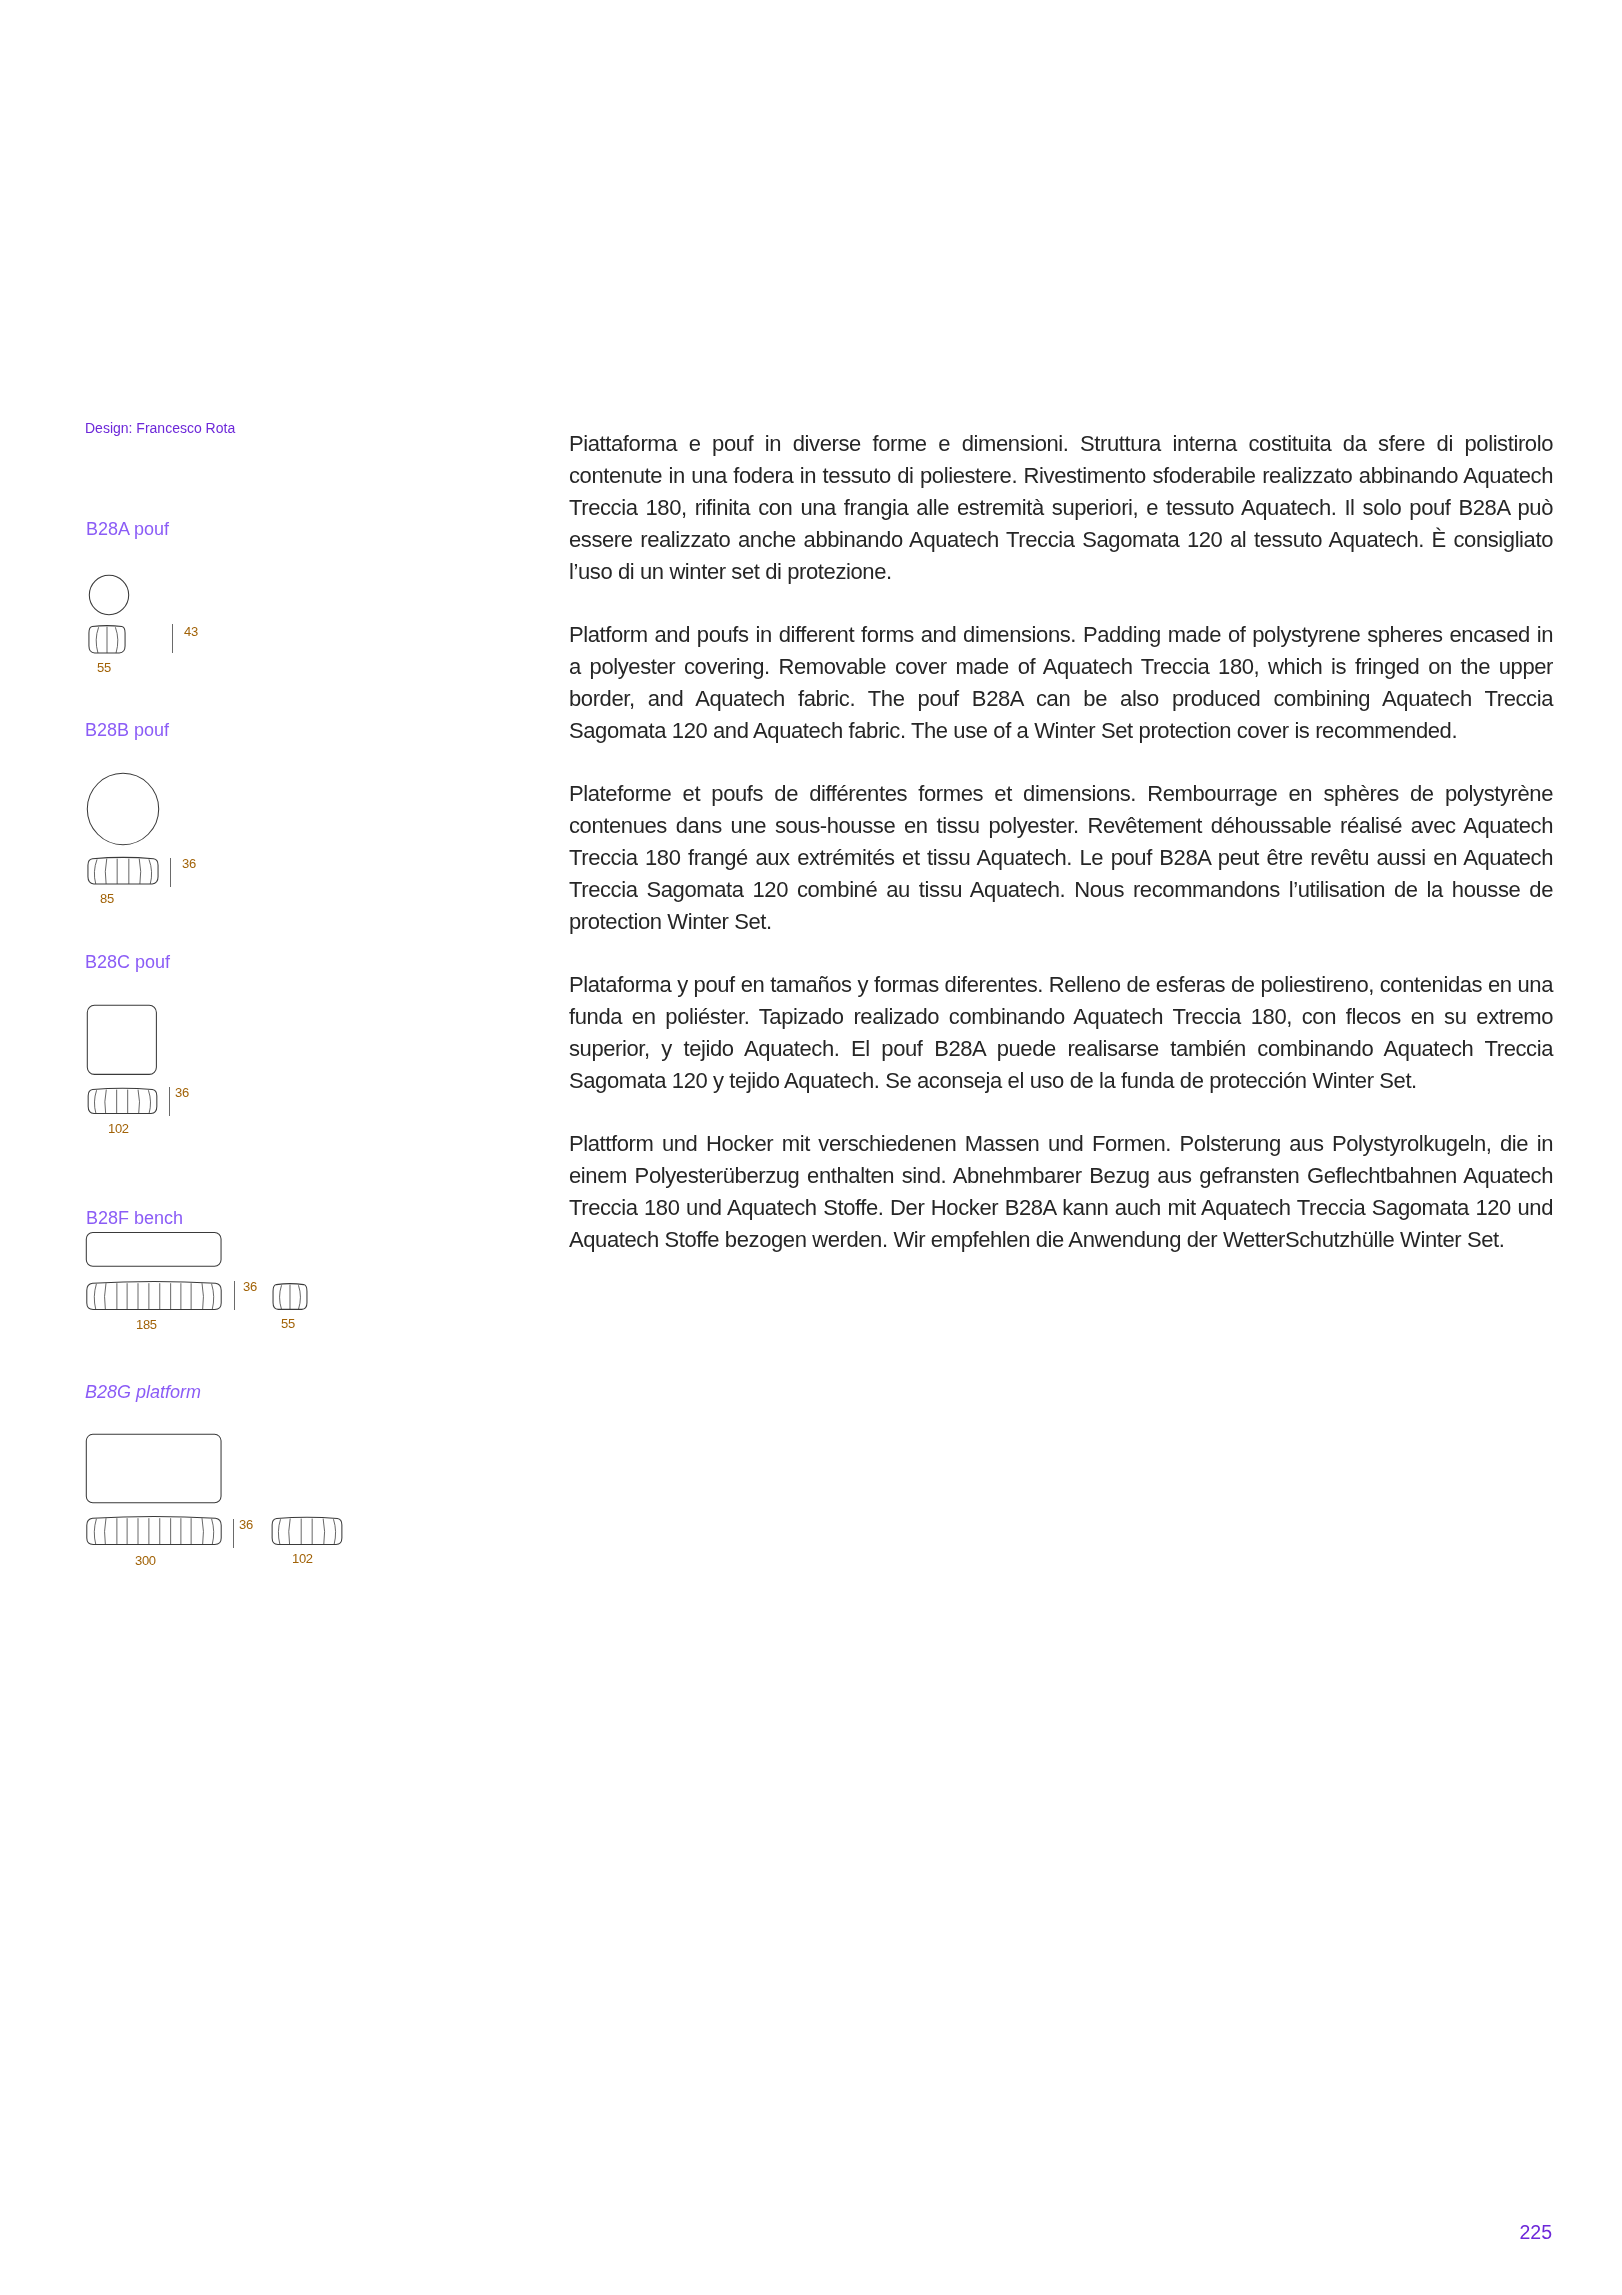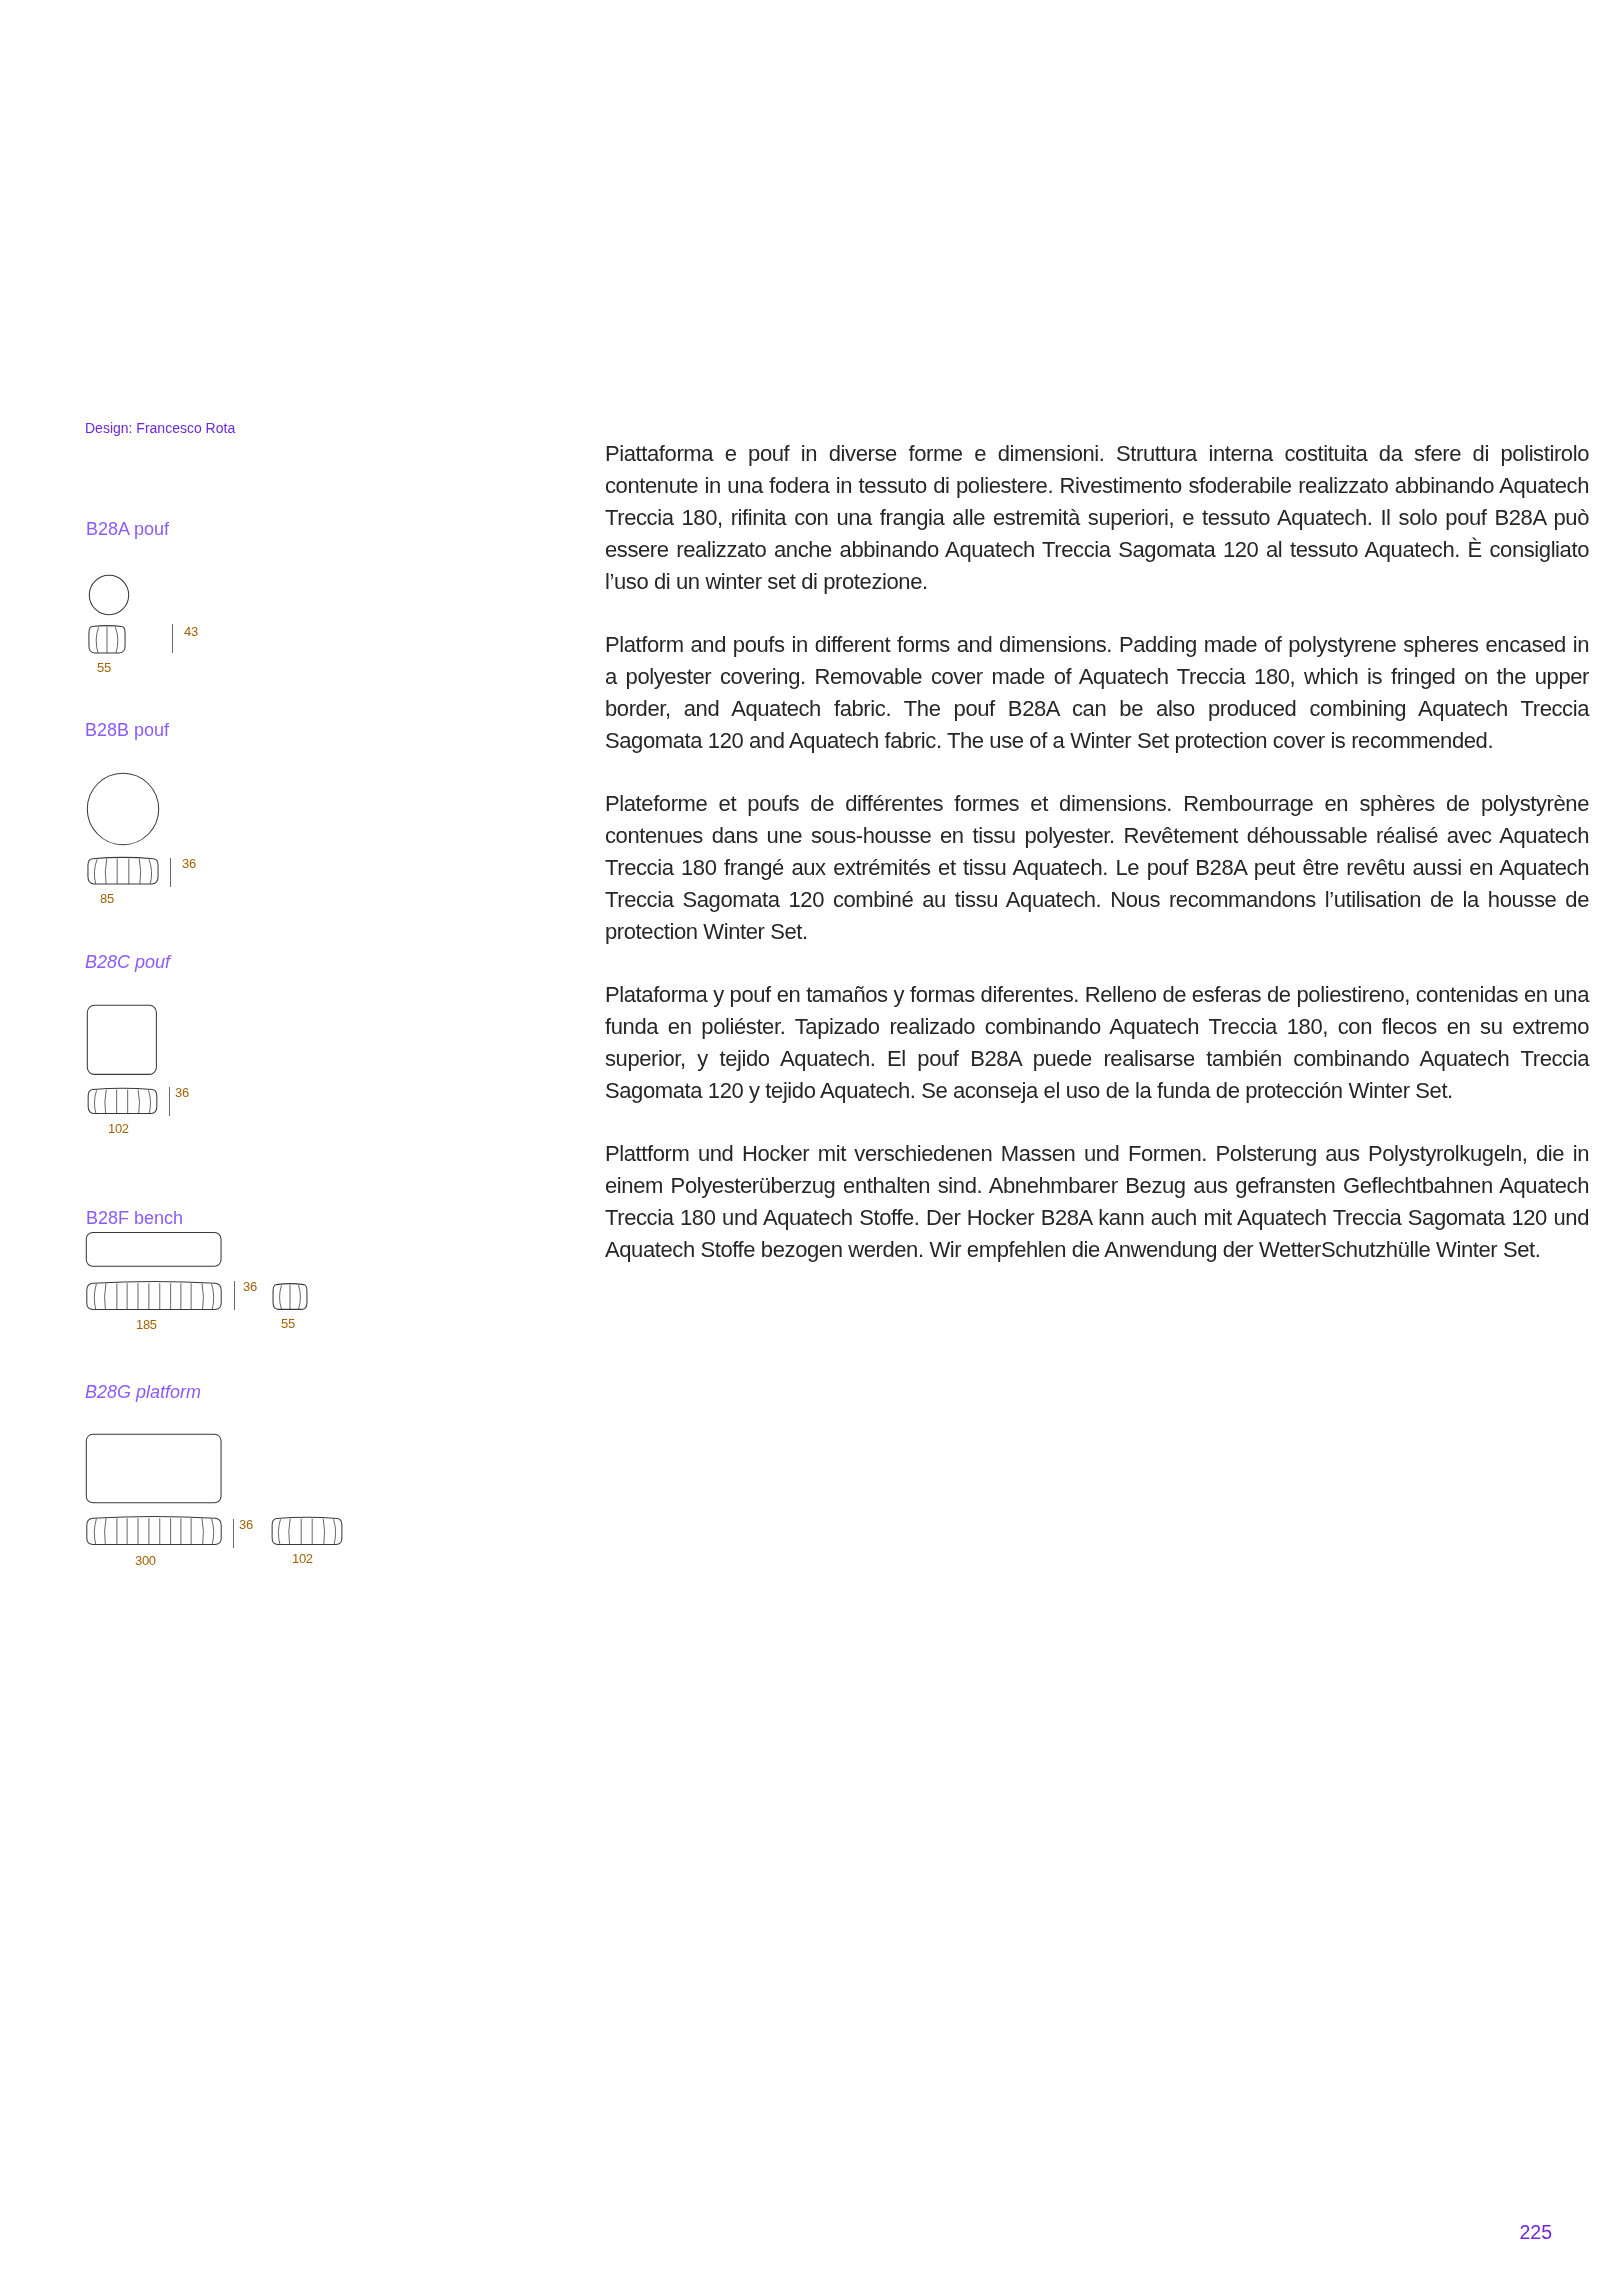--- a/index.html
+++ b/index.html
@@ -39,23 +39,22 @@
     .drawing .stroke { fill: none; stroke: #3a3a3a; stroke-width: 1.6; }
     .drawing .rib { fill: none; stroke: #3a3a3a; stroke-width: 1.2; }
     .dim-line {
       position: absolute;
       width: 0;
       border-left: 1.3px solid #6a6a6a;
     }
 
     
     .text-col {
-      left: 569px; top: 438px;
+      left: 569px; top: 428px;
       width: 984px;
-      margin-left: 36px;
     }
     .para {
       margin: 0 0 31px 0;
       font-size: 22px;
       line-height: 32px;
       text-align: justify;
       color: #262626;
       letter-spacing: -0.4px;
       font-stretch: condensed;
     }
@@ -95,21 +94,21 @@
   <path class="rib" d="M32 4 Q28 24 31 43"></path>
   <path class="rib" d="M48 4 L48 43"></path>
   <path class="rib" d="M66 4 L66 43"></path>
   <path class="rib" d="M82 4 Q86 24 83 43"></path>
   <path class="rib" d="M97 5 Q104 24 99 43"></path>
 </svg>
 <div class="dim-line" style="left:170px; top:858px; height:28.5px;"></div>
 <div class="abs dim" style="left:182px; top:856px;">36</div>
 <div class="abs dim" style="left:100px; top:891px;">85</div>
 
-<div class="abs product-label" style="left:85px; top:952px;font-style:italic;">B28C pouf</div>
+<div class="abs product-label" style="left:85px; top:952px;">B28C pouf</div>
 <svg class="drawing" style="left:86px; top:1004px;" width="73" height="73" viewBox="0 0 112 112">
   <rect class="stroke" x="2" y="2" width="106" height="106" rx="11" ry="11"></rect>
 </svg>
 <svg class="drawing" style="left:86px; top:1087px;" width="73" height="28.5" viewBox="0 0 112 44">
   <path class="stroke" d="M10 4 Q56 0 102 4 Q109 5 109 14 L109 30 Q109 40 100 41 L12 41 Q3 40 3 30 L3 14 Q3 5 10 4 Z"></path>
   <path class="rib" d="M16 5 Q10 23 15 41"></path>
   <path class="rib" d="M31 4 Q27 23 30 41"></path>
   <path class="rib" d="M47 4 L47 41"></path>
   <path class="rib" d="M64 4 L64 41"></path>
   <path class="rib" d="M80 4 Q84 23 81 41"></path>

